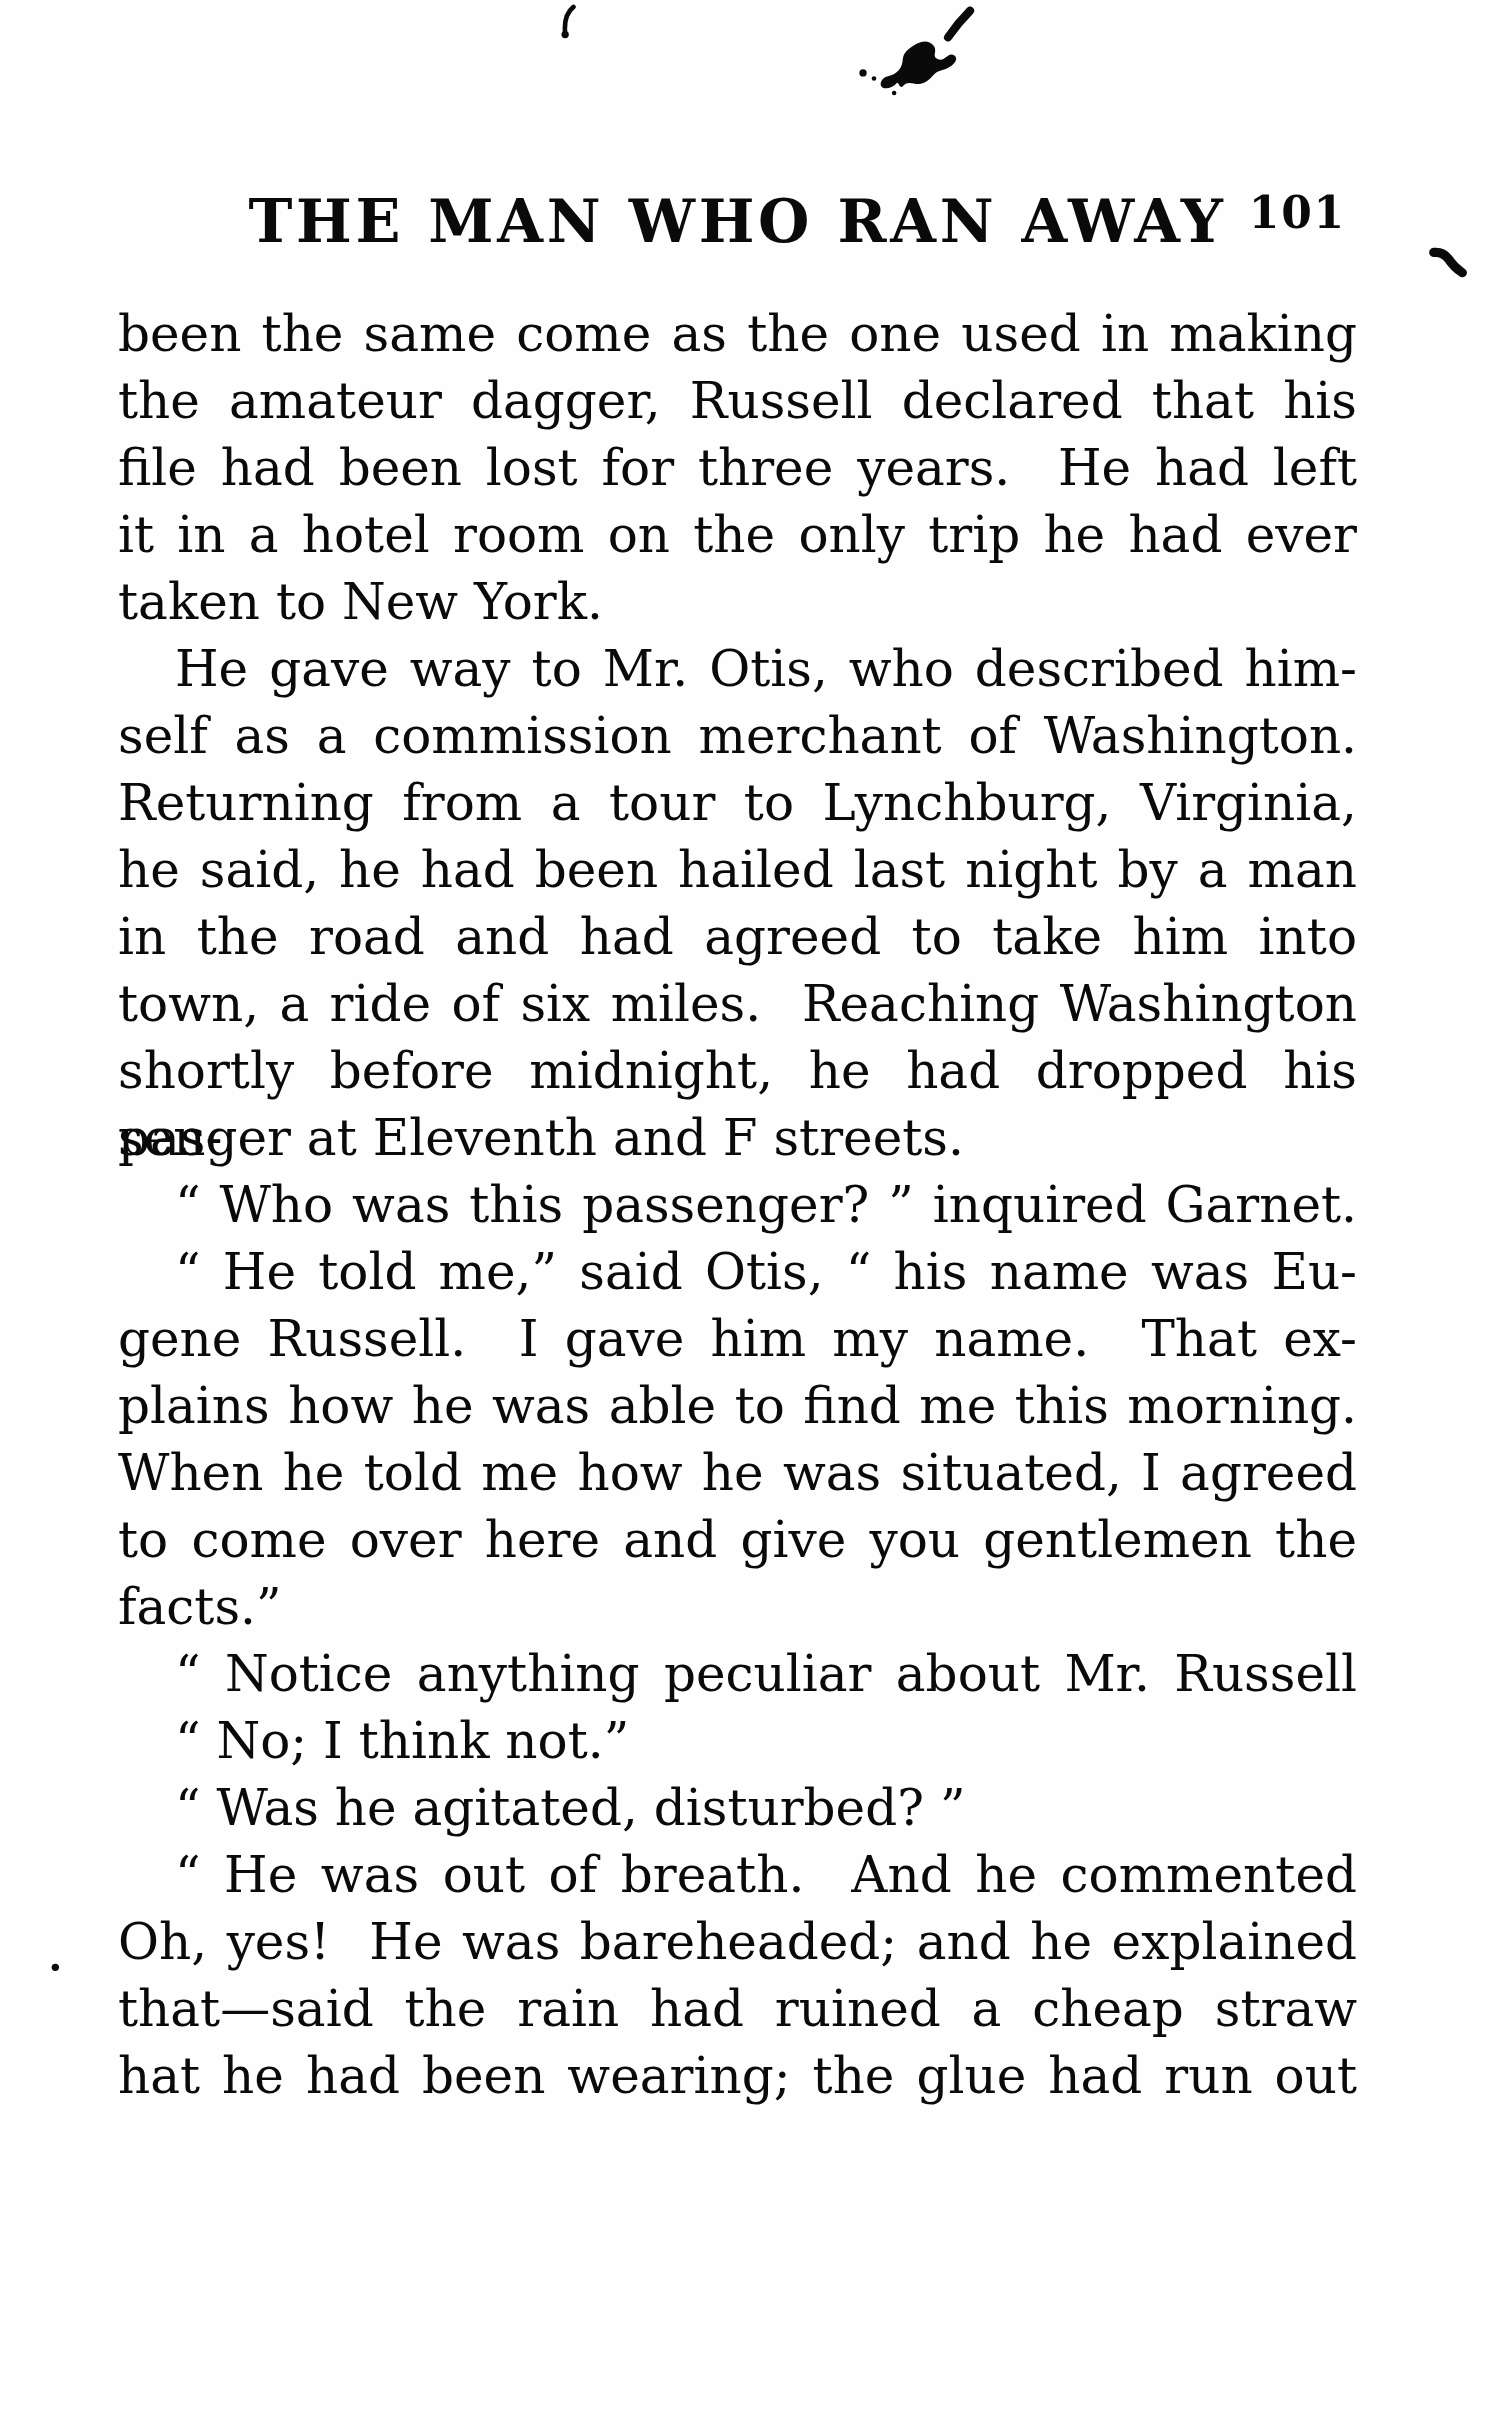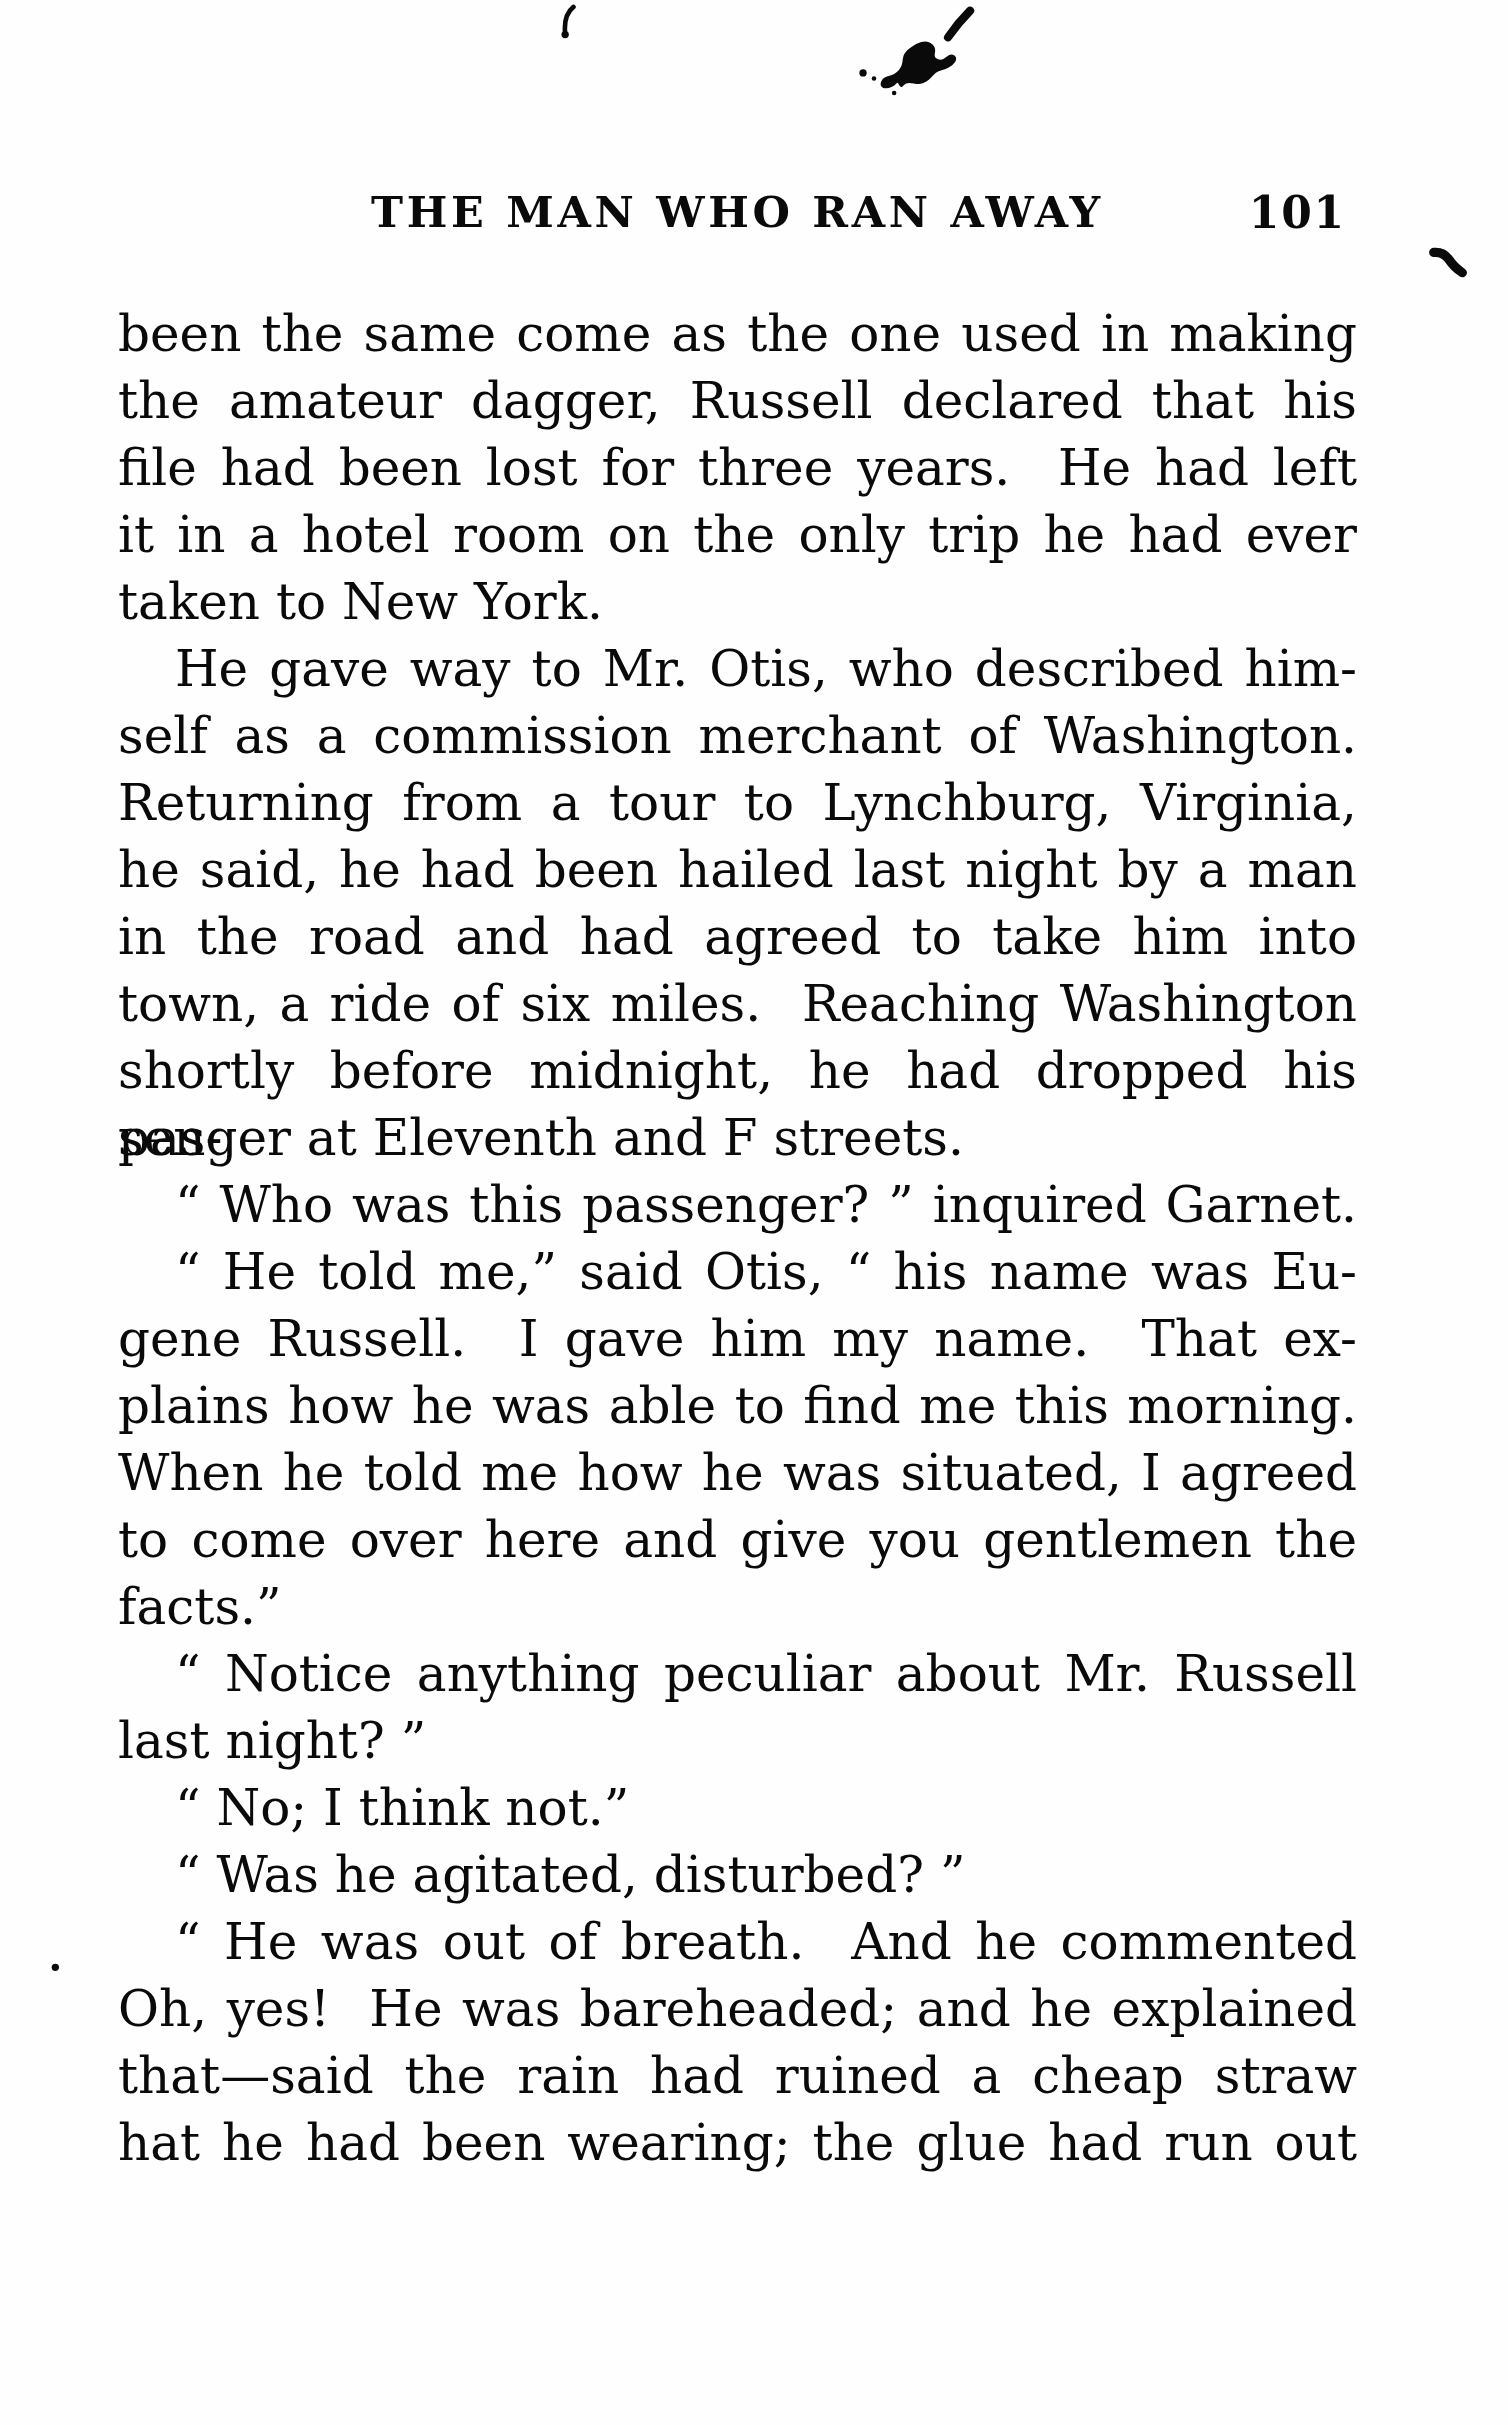--- a/index.html
+++ b/index.html
@@ -11,21 +11,21 @@
     font-family:"DejaVu Serif", serif;
     overflow:hidden;
   }
   .header{
     position:absolute;left:118px;top:187px;width:1239px;height:70px;
     font-weight:bold;
   }
   .title{
     position:absolute;left:0;right:0;top:0;
     text-align:center;
-    font-size:43px;letter-spacing:3.7px;
+    font-size:59px;letter-spacing:3.7px;
     white-space:nowrap;
   }
   .pagenum{
     position:absolute;right:11px;top:0;
     font-size:44px;letter-spacing:1.8px;
   }
   .body{
     position:absolute;left:118px;top:301px;width:1239px;
     font-size:50px;
   }
@@ -68,21 +68,20 @@
       <div class="line j">shortly before midnight, he had dropped his pas-</div>
       <div class="line">senger at Eleventh and F streets.</div>
       <div class="line j ind">“ Who was this passenger? ” inquired Garnet.</div>
       <div class="line j ind">“ He told me,” said Otis, “ his name was Eu-</div>
       <div class="line j">gene Russell.&nbsp; I gave him my name.&nbsp; That ex-</div>
       <div class="line j">plains how he was able to find me this morning.</div>
       <div class="line j">When he told me how he was situated, I agreed</div>
       <div class="line j">to come over here and give you gentlemen the</div>
       <div class="line">facts.”</div>
       <div class="line j ind">“ Notice anything peculiar about Mr. Russell</div>
-      <div class="line">last night? ”</div>
       <div class="line ind">“ No; I think not.”</div>
       <div class="line ind">“ Was he agitated, disturbed? ”</div>
       <div class="line j ind">“ He was out of breath.&nbsp; And he commented</div>
       <div class="line j">Oh, yes!&nbsp; He was bareheaded; and he explained</div>
       <div class="line j">that—said the rain had ruined a cheap straw</div>
       <div class="line j">hat he had been wearing; the glue had run out</div>
     </div>
 
   <svg class="ink" style="left:555px;top:3.7px;" width="24" height="39" viewBox="0 0 26 42">
     <path d="M20 3 Q9 12 11 32" stroke-width="5"></path>

